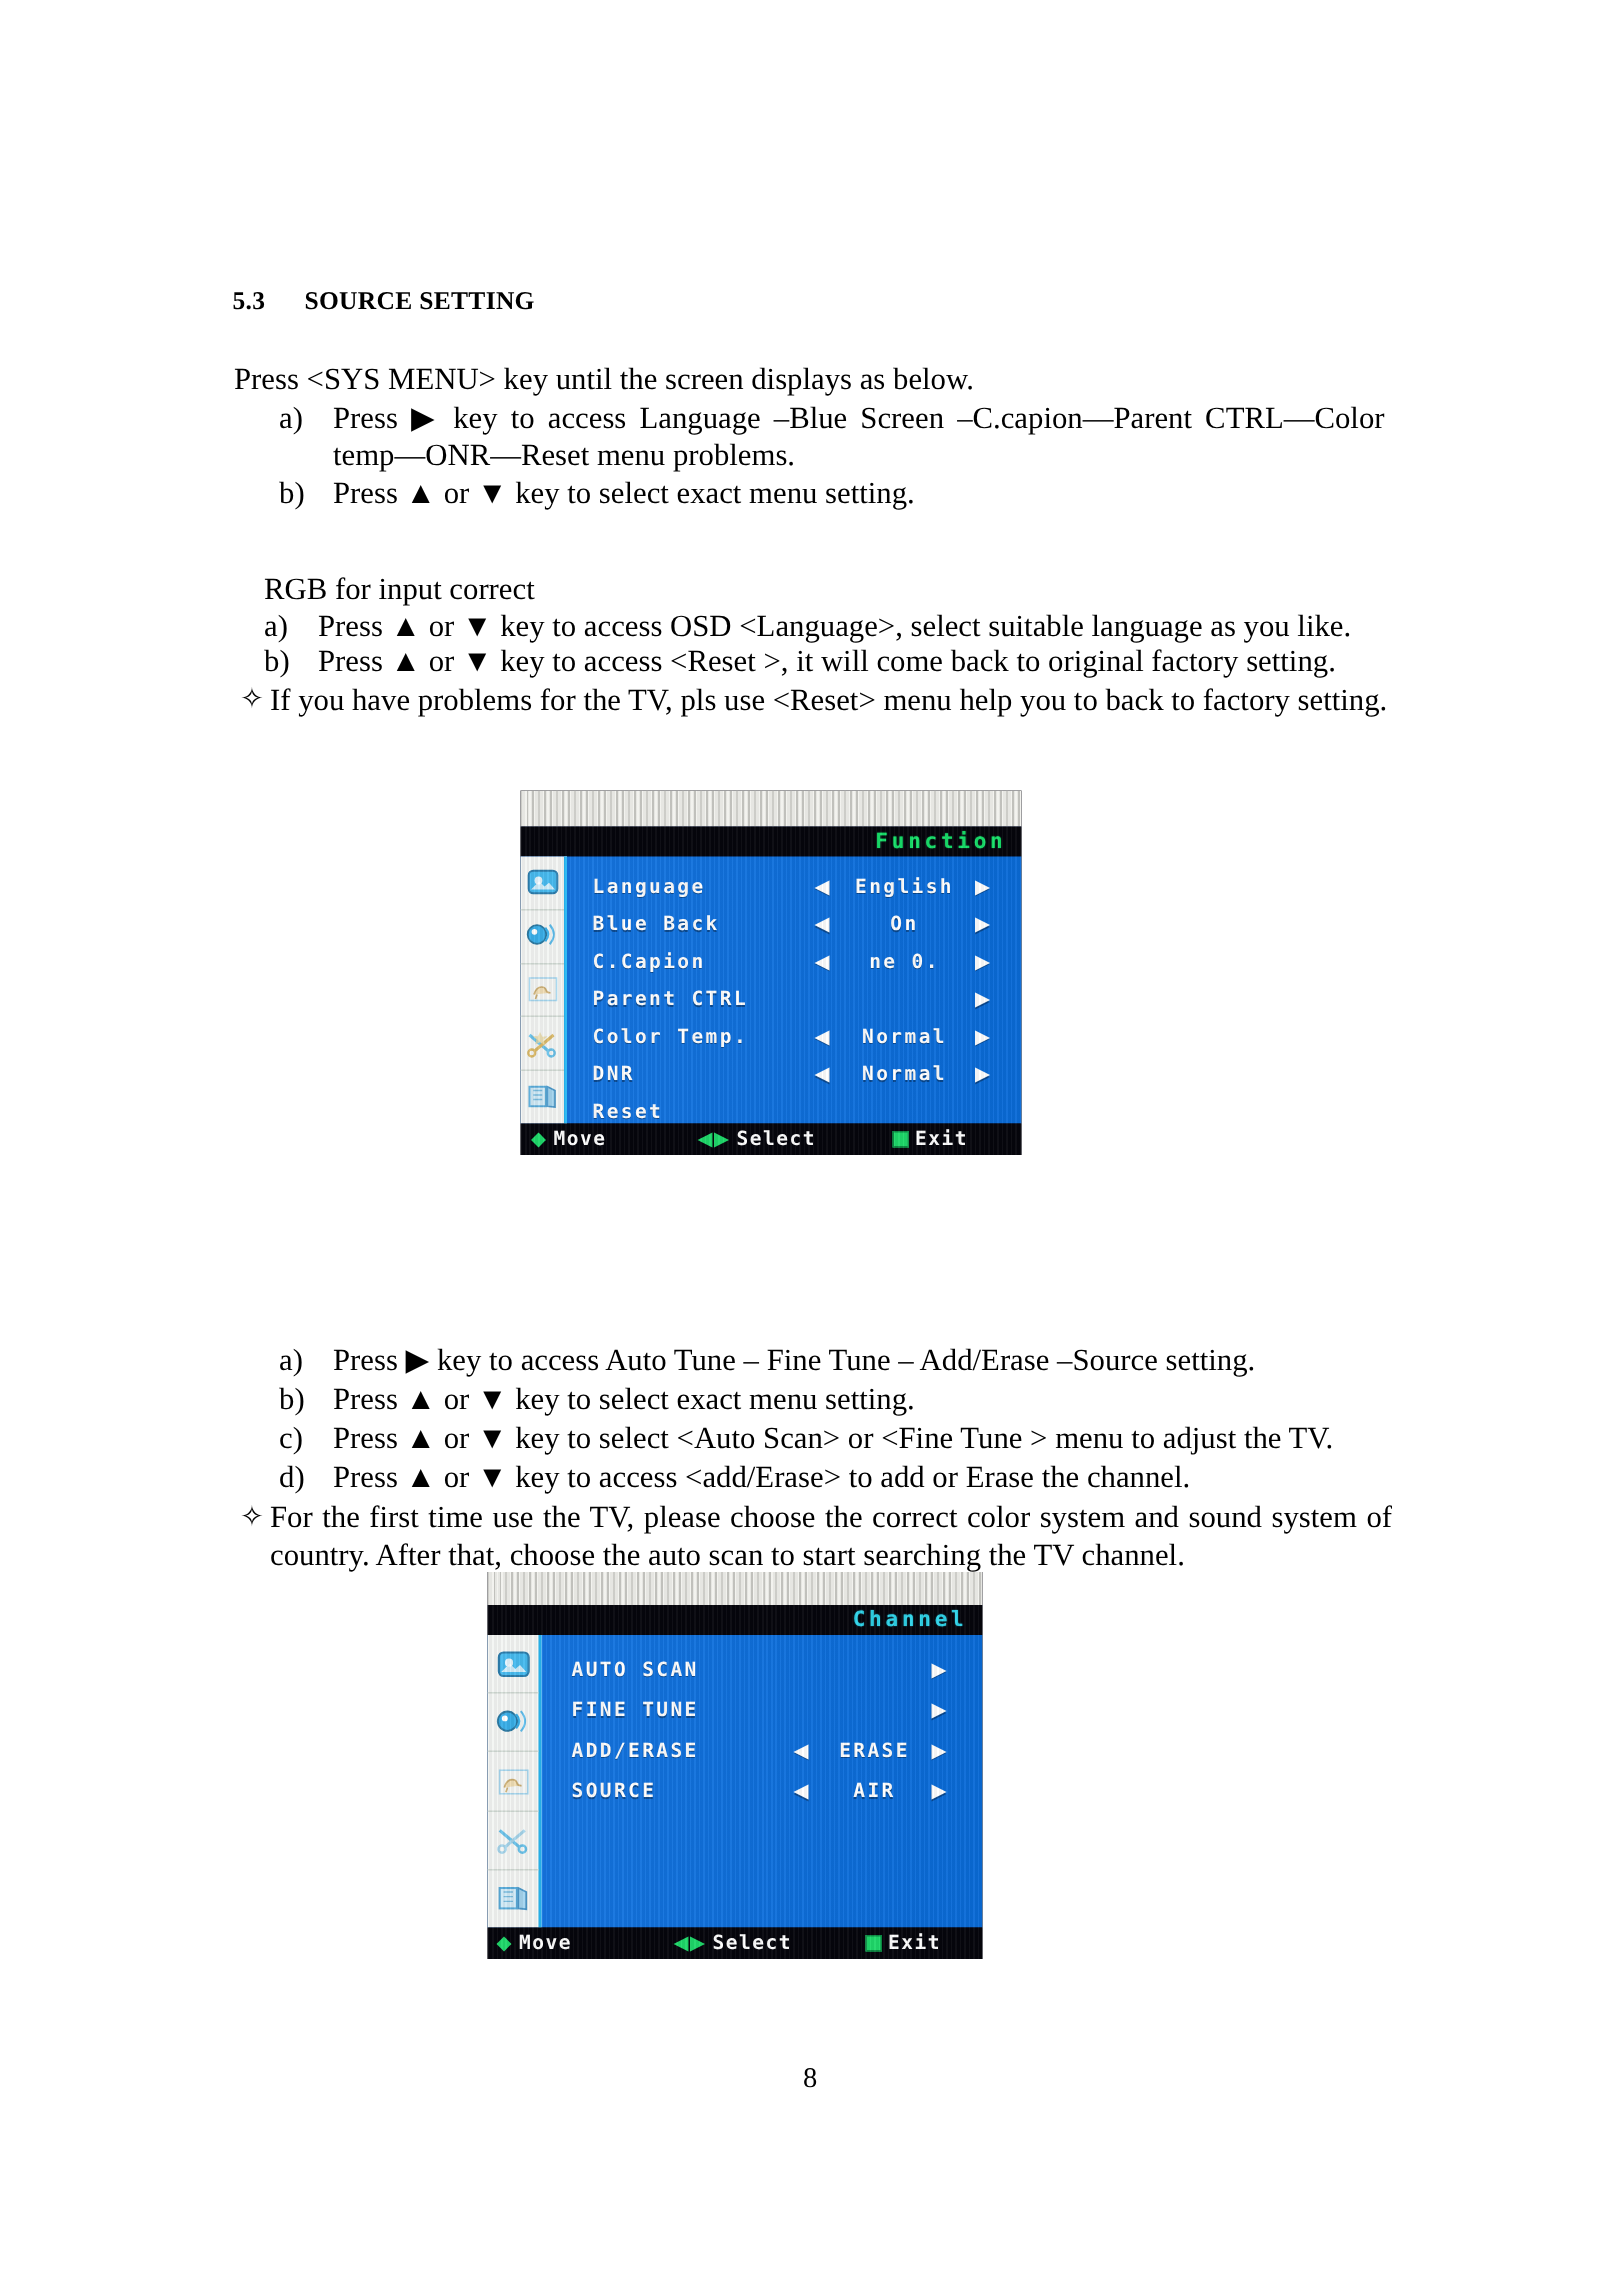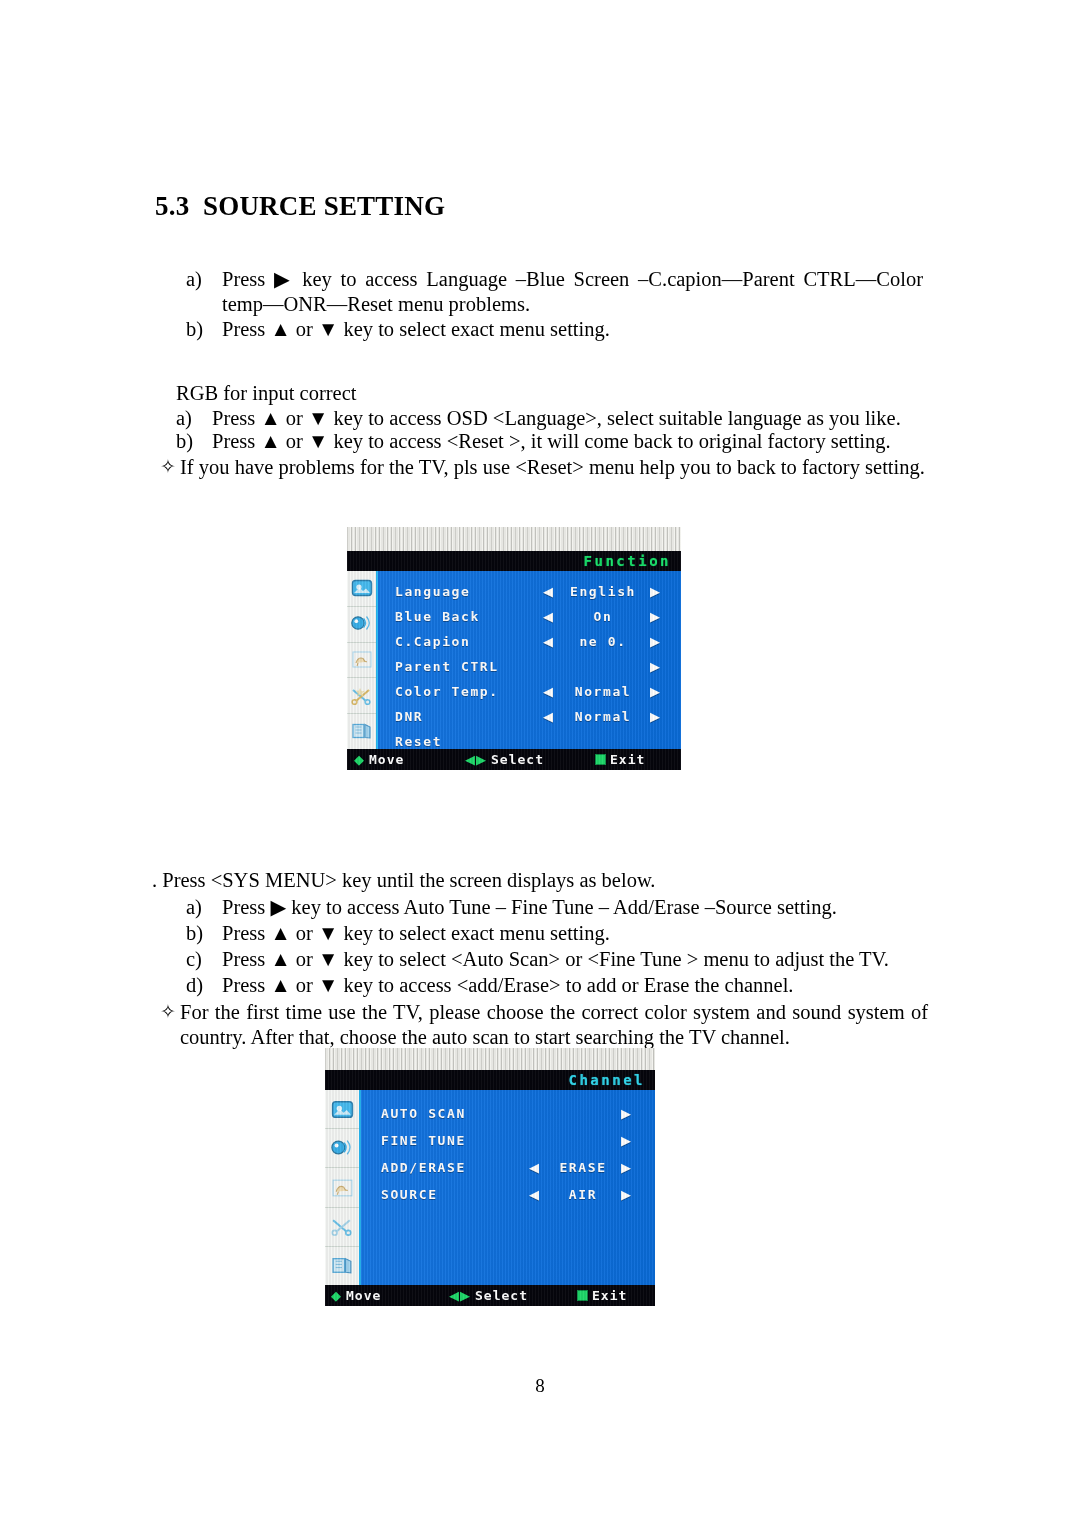--- a/index.html
+++ b/index.html
@@ -19,21 +19,21 @@
     position: absolute;
     inset: 0;
     padding: 0;
   }
 
   
   .section-heading {
     position: absolute;
     font-family: "Liberation Serif", serif;
     font-weight: bold;
-    font-size: 27px;
+    font-size: 17px;
     letter-spacing: 0.2px;
     white-space: nowrap;
   }
   .section-heading .num { display: inline-block; width: 48px; }
 
   .lead { position: absolute; font-size: 20.5px; white-space: nowrap; }
 
   .list-item {
     position: absolute;
     font-size: 20.5px;
@@ -194,20 +194,21 @@
 </style>
 </head>
 <body>
 
 <div class="page">
 
   <div class="section-heading" style="left:155px; top:191px;">
     <span class="num">5.3</span><span>SOURCE SETTING</span>
   </div>
 
+  <div class="lead" style="left:156px; top:242px;">Press &lt;SYS MENU&gt; key until the screen displays as below.</div>
 
   <div class="list-item justify" style="left:186px; top:267px; width:737px;">
     <span class="marker">a)</span>
     <span class="body">Press ▶ key to access Language –Blue Screen –C.capion—Parent CTRL—Color temp—ONR—Reset menu problems.</span>
   </div>
 
   <div class="list-item" style="left:186px; top:317px; width:737px;">
     <span class="marker">b)</span>
     <span class="body">Press ▲ or ▼ key to select exact menu setting.</span>
   </div>
@@ -341,21 +342,20 @@
       <span class="osd-fgroup" style="left:248px;">
         <span class="osd-fglyph box"></span>
         <span>Exit</span>
       </span>
     </div>
 
     <div class="osd-noise"></div>
   </div>
 
 
-  <div class="lead" style="left:152px; top:869px;">. Press &lt;SYS MENU&gt; key until the screen displays as below.</div>
 
   <div class="list-item" style="left:186px; top:895px; width:760px;">
     <span class="marker">a)</span>
     <span class="body">Press ▶ key to access Auto Tune – Fine Tune – Add/Erase –Source setting.</span>
   </div>
 
   <div class="list-item" style="left:186px; top:921px; width:760px;">
     <span class="marker">b)</span>
     <span class="body">Press ▲ or ▼ key to select exact menu setting.</span>
   </div>

